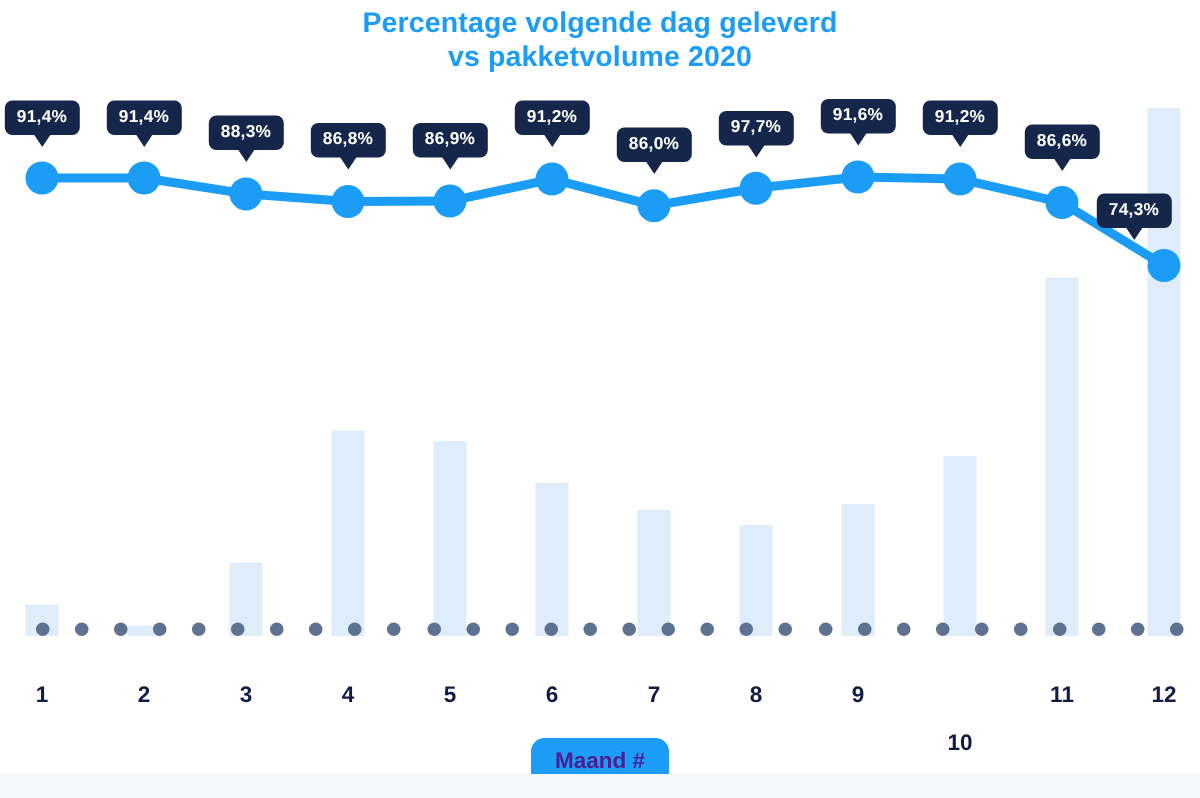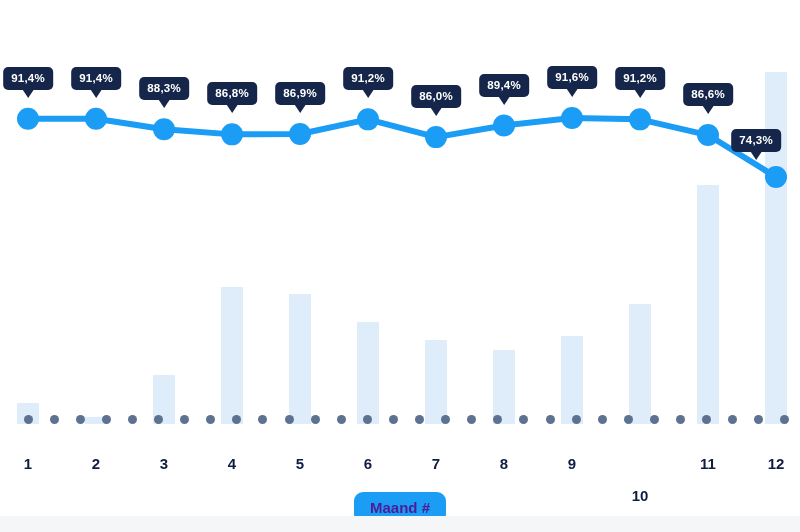--- a/index.html
+++ b/index.html
@@ -117,20 +117,22 @@
     font-weight: bold;
     padding: 7px 16px 8px 16px;
     border-radius: 9px;
   }
 </style>
 </head>
 <body>
 
 <div id="chart-root">
 
+  <div class="chart-title">Percentage volgende dag geleverd
+vs pakketvolume 2020</div>
 
   <div class="plot">
     <div class="bars-layer" id="bars-layer">
         <div class="bar" style="width: 22px; height: 21.12px; left: 17px;"></div>
         <div class="bar" style="width: 22px; height: 7.04px; left: 85px;"></div>
         <div class="bar" style="width: 22px; height: 49.28px; left: 153px;"></div>
         <div class="bar" style="width: 22px; height: 137.28px; left: 221px;"></div>
         <div class="bar" style="width: 22px; height: 130.24px; left: 289px;"></div>
         <div class="bar" style="width: 22px; height: 102.08px; left: 357px;"></div>
         <div class="bar" style="width: 22px; height: 84.48px; left: 425px;"></div>
@@ -188,21 +190,21 @@
         <circle cx="776" cy="177" r="11" fill="#1b9cf5"></circle>
       </svg>
     <div class="labels-layer" id="labels-layer">
         <div class="tip" style="left: 28px; top: 66.6821px;">91,4%</div>
         <div class="tip" style="left: 96px; top: 66.6821px;">91,4%</div>
         <div class="tip" style="left: 164px; top: 77.2543px;">88,3%</div>
         <div class="tip" style="left: 232px; top: 82.3699px;">86,8%</div>
         <div class="tip" style="left: 300px; top: 82.0289px;">86,9%</div>
         <div class="tip" style="left: 368px; top: 67.3642px;">91,2%</div>
         <div class="tip" style="left: 436px; top: 85.0983px;">86,0%</div>
-        <div class="tip" style="left: 504px; top: 73.5029px;">89,4%</div>
+        <div class="tip" style="left: 504px; top: 73.5029px;">97,7%</div>
         <div class="tip" style="left: 572px; top: 66px;">91,6%</div>
         <div class="tip" style="left: 640px; top: 67.3642px;">91,2%</div>
         <div class="tip" style="left: 708px; top: 83.052px;">86,6%</div>
         <div class="tip" style="left: 756px; top: 129px;">74,3%</div>
       </div>
   </div>
 
   <div id="xticks">
       <div class="xtick" style="left: 28px;">1</div>
       <div class="xtick" style="left: 96px;">2</div>

